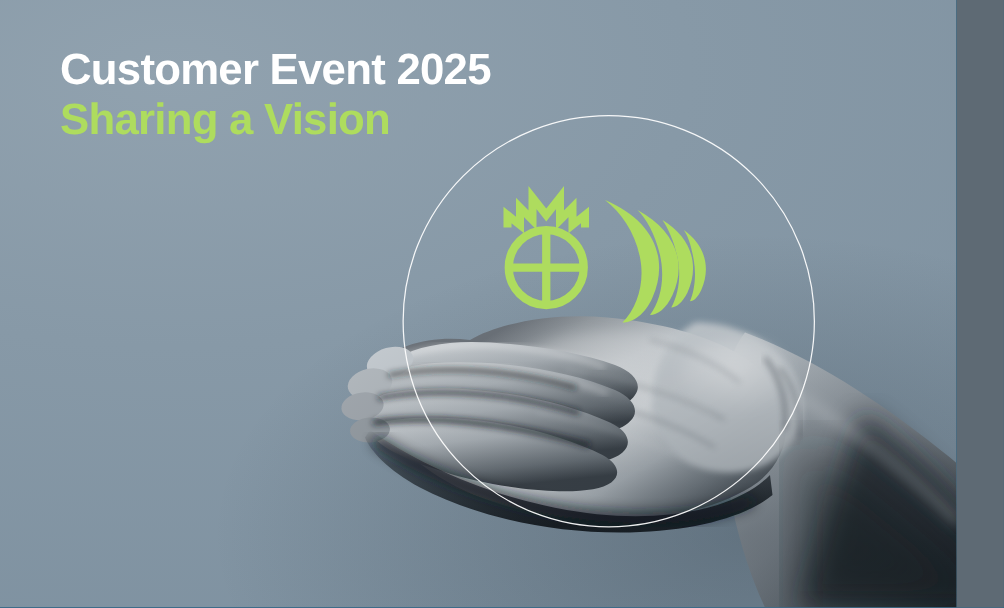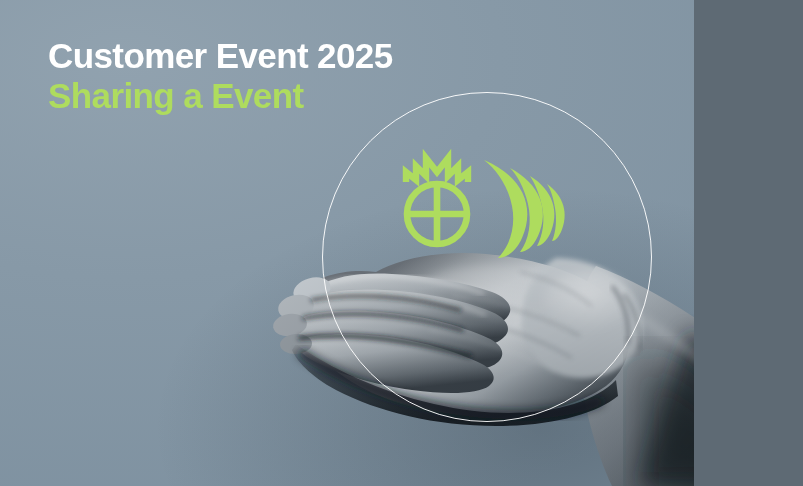--- a/index.html
+++ b/index.html
@@ -7,21 +7,21 @@
     margin: 0;
     padding: 0;
     background: #5e6a74;
   }
   body {
     font-family: "Liberation Sans", sans-serif;
   }
 
   #banner {
     position: relative;
-    width: 694px;
+    width: 765px;
     height: 486px;
     overflow: hidden;
     background: #0369a1;
     user-select: none;
   }
 
   
   .bg-base {
     position: absolute;
     inset: 0;
@@ -330,17 +330,17 @@
                  C166,54 171,72 163,90
                  C160,96 157,99 154,99
                  C158,90 159,77 157,66
                  C155,54 152,46 149,42 Z"></path>
       </g>
     </svg>
   </div>
 
   <div class="headline">
     <span class="line line1">Customer Event 2025</span>
-    <span class="line line2">Sharing a Event</span>
+    <span class="line line2">Sharing a Vision</span>
   </div>
 
   <div class="bg-vignette"></div>
 </div>
 
 </body></html>

